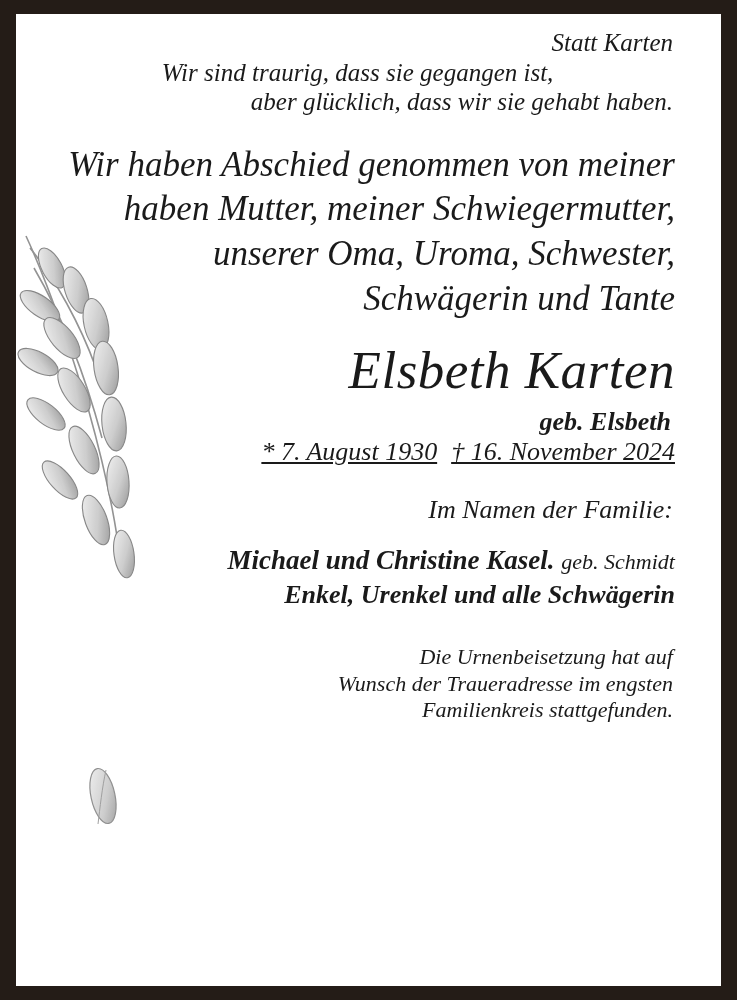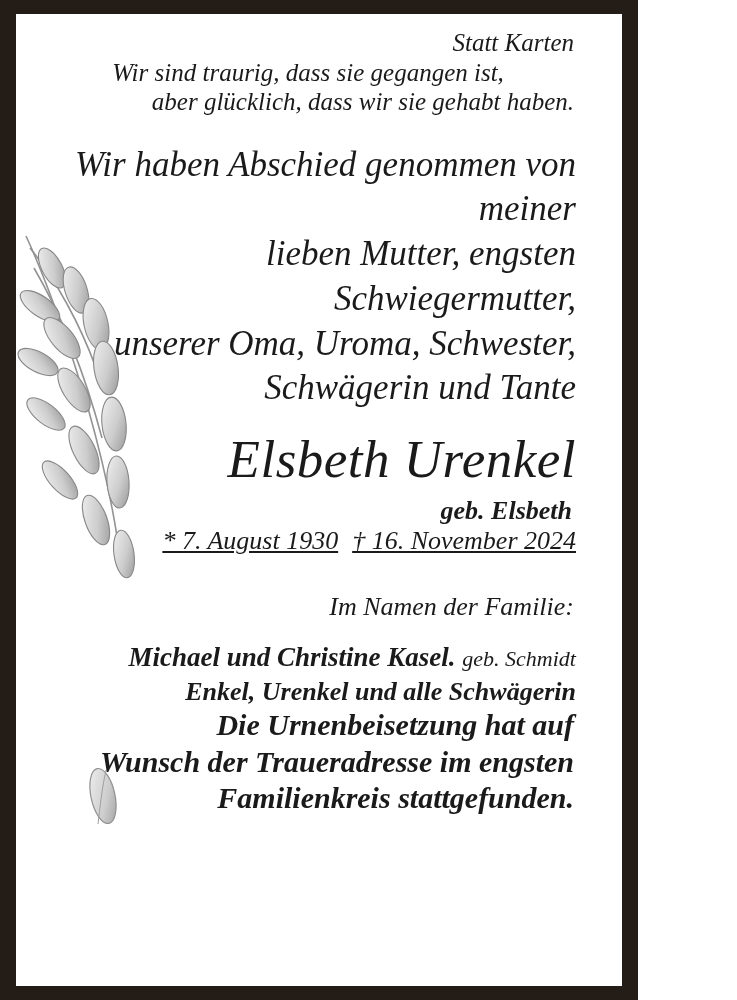--- a/index.html
+++ b/index.html
@@ -10,21 +10,21 @@
   body {
     width: 737px;
     height: 1000px;
     font-family: "Liberation Serif", serif;
     color: #1a1a1a;
     overflow: hidden;
   }
   .obituary {
     position: relative;
     box-sizing: border-box;
-    width: 638px;
+    width: 737px;
     height: 1000px;
     background: #fef9c3;
     border-top: 14px solid #241c17;
     border-bottom: 14px solid #241c17;
     border-left: 16px solid #241c17;
     border-right: 16px solid #241c17;
     overflow: hidden;
   }
   .inner {
     position: relative;
@@ -93,21 +93,21 @@
     padding-right: 24px;
   }
   .dates {
     font-size: 26px;
     padding-right: 20px;
     text-decoration: underline;
   }
   .dates .sep { display: inline-block; width: 14px; }
 
   .family-head {
-    margin-top: 36px;
+    margin-top: 28px;
     font-size: 26px;
     padding-right: 22px;
   }
   .family-line {
     margin-top: 20px;
     font-size: 27px;
     font-weight: bold;
     padding-right: 20px;
   }
   .family-line .small {
@@ -124,22 +124,23 @@
   .address {
     margin-top: 34px;
     font-size: 26px;
     font-weight: bold;
     line-height: 1.22;
     padding-right: 22px;
   }
   .address span { display: block; }
 
   .closing {
-    font-size: 30px;
-    font-weight: bold;
+    margin-top: 34px;
+    font-size: 22px;
+    font-weight: normal;
     line-height: 1.22;
     padding-right: 22px;
   }
   .closing span { display: block; }
 </style>
 </head>
 <body>
 
 <div class="obituary">
   <div class="inner">
@@ -191,26 +192,26 @@
     <div class="text-block">
 
       <div class="statt">
         <span class="line1">Statt Karten</span>
         <span class="line2">Wir sind traurig, dass sie gegangen ist,</span>
         <span class="line3">aber glücklich, dass wir sie gehabt haben.</span>
       </div>
 
       <div class="intro">
         <span>Wir haben Abschied genommen von meiner</span>
-        <span>lieben Mutter, engsten Schwiegermutter,</span>
+        <span>haben Mutter, meiner Schwiegermutter,</span>
         <span>unserer Oma, Uroma, Schwester,</span>
         <span>Schwägerin und Tante</span>
       </div>
 
-      <div class="name">Elsbeth Urenkel</div>
+      <div class="name">Elsbeth Karten</div>
       <div class="maiden">geb. Elsbeth</div>
 
       <div class="dates">
         <span>* 7. August 1930</span><span class="sep"></span><span>† 16. November 2024</span>
       </div>
 
       <div class="family-head">Im Namen der Familie:</div>
       <div class="family-line">
         <span>Michael und Christine Kasel.</span>
         <span class="small">geb. Schmidt</span>

